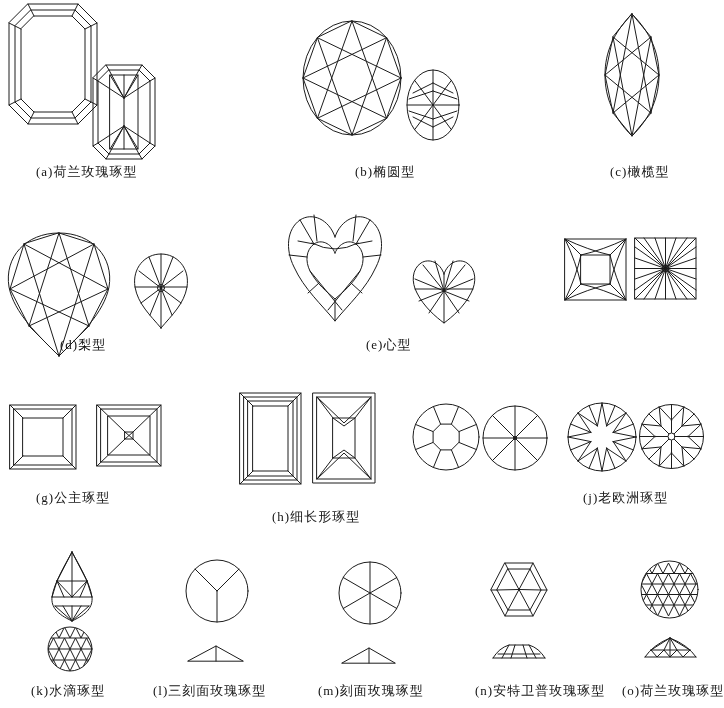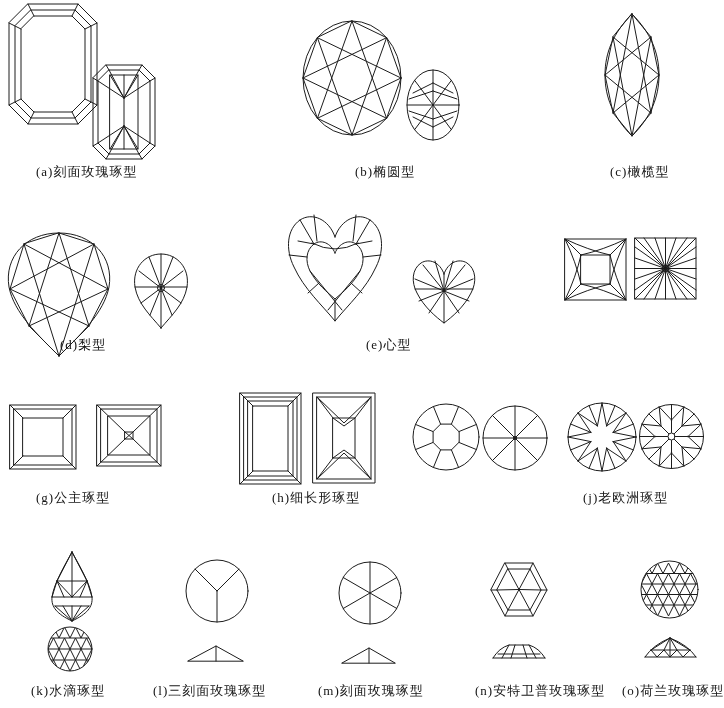--- a/index.html
+++ b/index.html
@@ -26,21 +26,21 @@
   <div class="fig" style="left:92px;top:64px">
     <svg width="64" height="96" viewBox="0 0 64 96">
       <path d="M14,1 L50,1 L63,14 L63,82 L50,95 L14,95 L1,82 L1,14 Z"></path>
       <path d="M17,6 L47,6 L58,17 L58,79 L47,90 L17,90 L6,79 L6,17 Z"></path>
       <path d="M18,11 L46,11 L46,85 L18,85 Z M32,11 L32,85"></path>
       <path d="M14,1 L17,6 M50,1 L47,6 M63,14 L58,17 M63,82 L58,79 M50,95 L47,90 M14,95 L17,90 M1,82 L6,79 M1,14 L6,17"></path>
       <path d="M32,34 L6,17 M32,34 L17,6 M32,34 L47,6 M32,34 L58,17 M32,34 L18,11 M32,34 L46,11"></path>
       <path d="M32,62 L6,79 M32,62 L17,90 M32,62 L47,90 M32,62 L58,79 M32,62 L18,85 M32,62 L46,85"></path>
     </svg>
   </div>
-  <span class="lbl" style="left:36px;top:163px">(a)刻面玫瑰琢型</span>
+  <span class="lbl" style="left:36px;top:163px">(a)荷兰玫瑰琢型</span>
 
   <div class="fig" style="left:302px;top:20px">
     <svg width="100" height="116" viewBox="0 0 100 116">
       <ellipse cx="50" cy="58" rx="49" ry="57"></ellipse>
       <path d="M50,1 L84.6,17.7 L99,58 L84.6,98.3 L50,115 L15.4,98.3 L1,58 L15.4,17.7 Z"></path>
       <path d="M50,1 L84.6,98.3 M84.6,17.7 L50,115 M99,58 L15.4,98.3 M84.6,98.3 L1,58 M50,115 L15.4,17.7 M15.4,98.3 L50,1 M1,58 L84.6,17.7 M15.4,17.7 L99,58"></path>
     </svg>
   </div>
   <div class="fig" style="left:406px;top:69px">
     <svg width="54" height="72" viewBox="0 0 54 72">
@@ -149,21 +149,21 @@
   <div class="fig" style="left:312px;top:392px">
     <svg width="65" height="93" viewBox="0 0 65 93">
       <rect x="1" y="1" width="62" height="90"></rect>
       <rect x="5" y="5" width="54" height="82"></rect>
       <path d="M5,5 L32,31 L59,5 M5,87 L32,61 L59,87"></path>
       <rect x="21" y="26" width="22" height="40"></rect>
       <path d="M5,5 L21,26 M59,5 L43,26 M59,87 L43,66 M5,87 L21,66"></path>
       <path d="M21,26 L32,34 L43,26 M21,66 L32,58 L43,66"></path>
     </svg>
   </div>
-  <span class="lbl" style="left:272px;top:489px">(h)细长形琢型</span>
+  <span class="lbl" style="left:272px;top:508px">(h)细长形琢型</span>
 
   <div class="fig" style="left:411px;top:402px">
     <svg width="70" height="70" viewBox="0 0 70 70">
       <circle cx="35" cy="35" r="33"></circle>
       <path d="M47.9,29.6 L40.4,22.1 L29.6,22.1 L22.1,29.6 L22.1,40.4 L29.6,47.9 L40.4,47.9 L47.9,40.4 Z"></path>
       <path d="M47.9,29.6 L65.5,22.4 M40.4,22.1 L47.6,4.5 M29.6,22.1 L22.4,4.5 M22.1,29.6 L4.5,22.4 M22.1,40.4 L4.5,47.6 M29.6,47.9 L22.4,65.5 M40.4,47.9 L47.6,65.5 M47.9,40.4 L65.5,47.6"></path>
     </svg>
   </div>
   <div class="fig" style="left:481px;top:404px">
     <svg width="68" height="68" viewBox="0 0 68 68">

